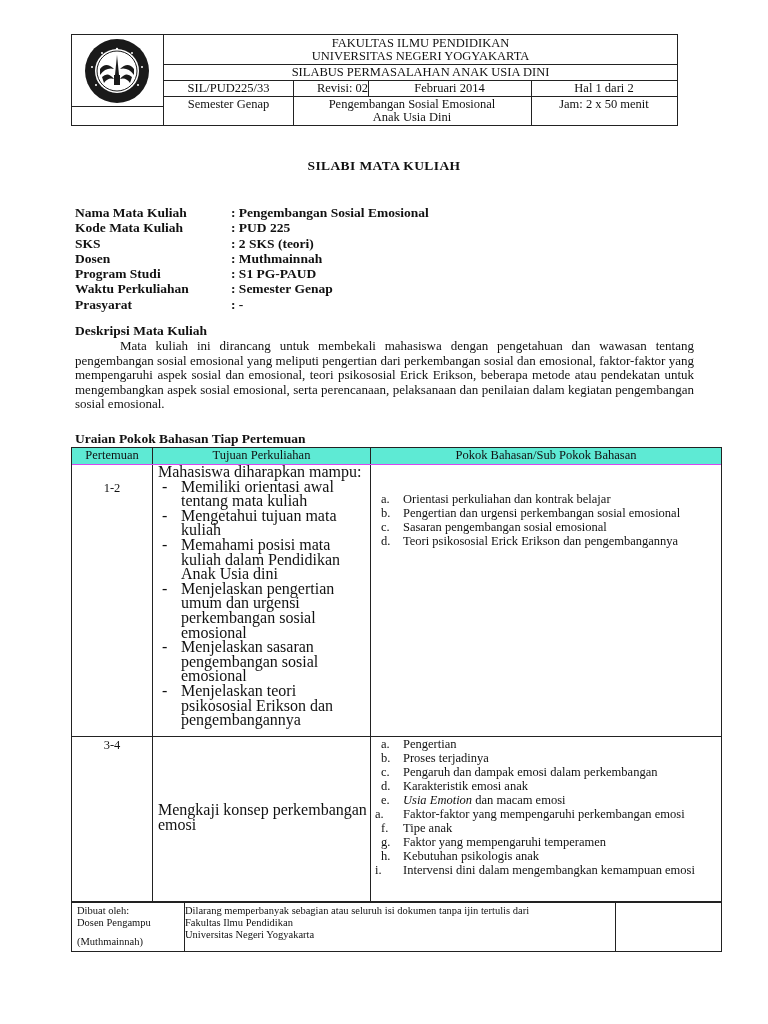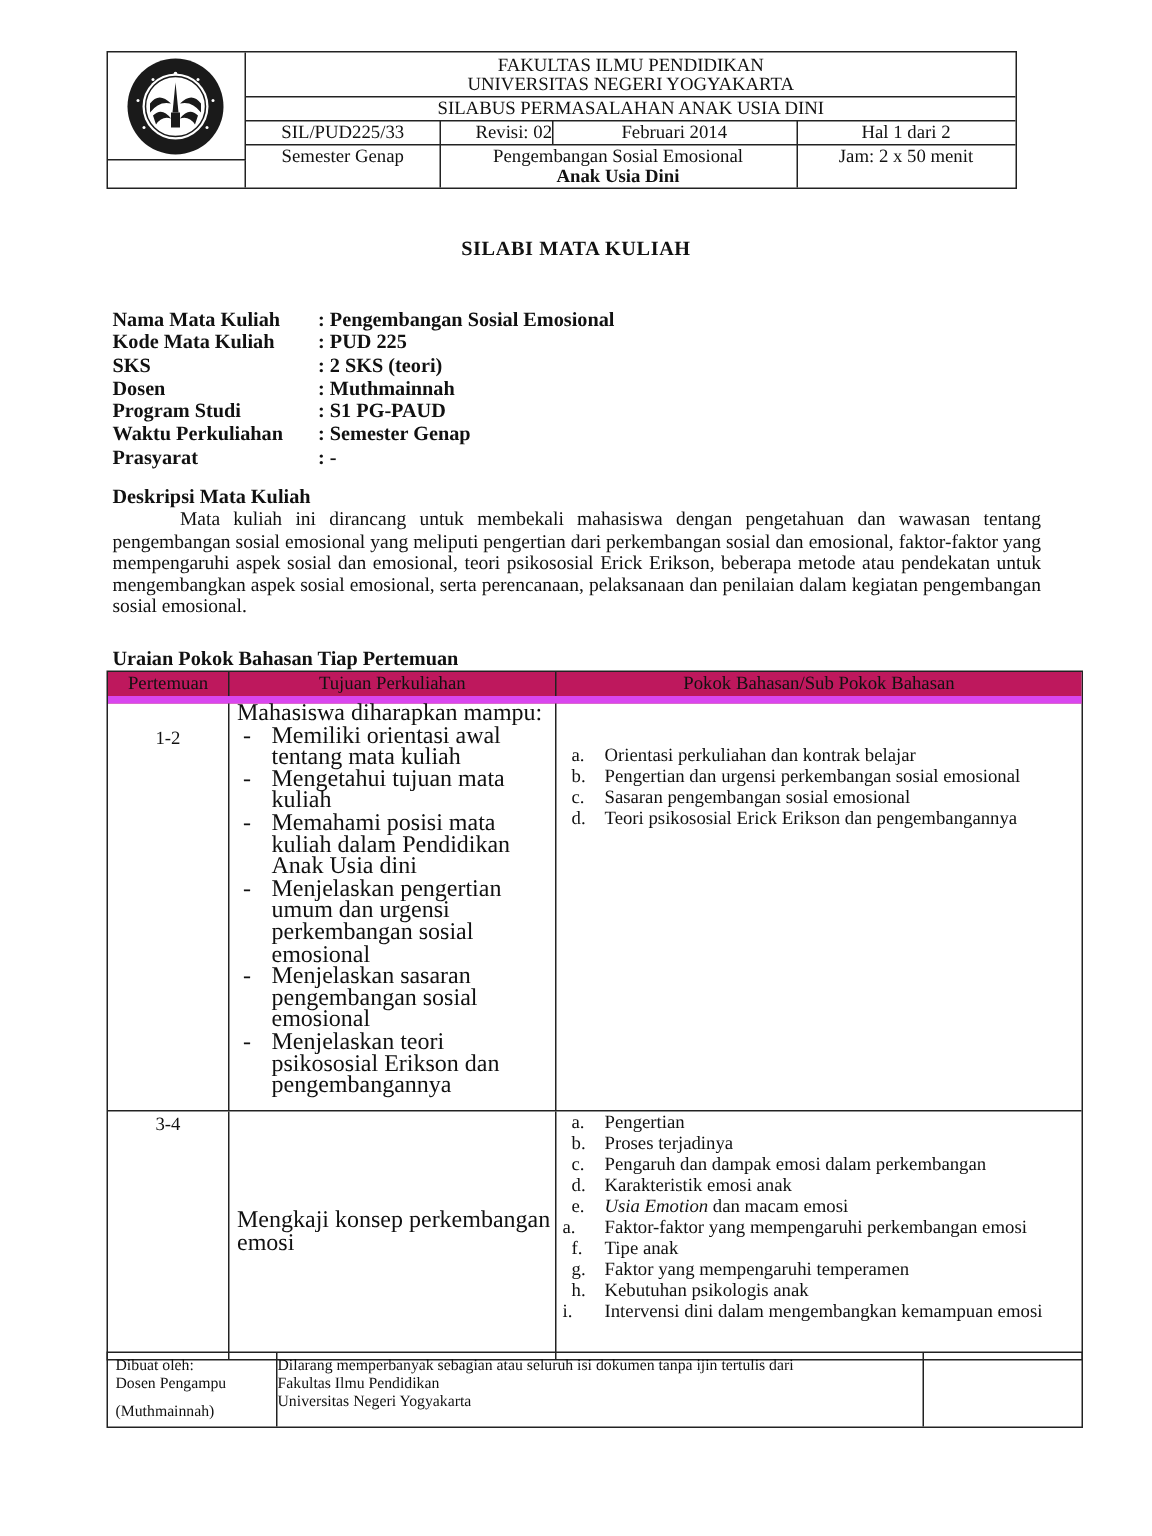--- a/index.html
+++ b/index.html
@@ -15,33 +15,33 @@
          border-right:1px solid #222; box-sizing:border-box; }
   .hdr .cell { position:absolute; box-sizing:border-box; font-size:12.5px; line-height:13px;
          text-align:center; }
   .hline { position:absolute; height:0; border-top:1px solid #222; }
   .vline { position:absolute; width:0; border-left:1px solid #222; }
 
   
   .doc-title { position:absolute; left:0; width:768px; top:158px; text-align:center;
          font-weight:bold; font-size:13.5px; letter-spacing:0.4px; }
   .meta { position:absolute; left:75px; top:205px; font-weight:bold; font-size:13.5px; line-height:15.3px; }
-  .meta .row { display:flex; }
+  .meta .row { display:flex;gap:19px; }
   .meta .lbl { width:137px; white-space:nowrap; }
   .meta .val { white-space:nowrap; }
 
   .sec-title { position:absolute; left:75px; font-weight:bold; font-size:13.5px; }
   .desc { position:absolute; left:75px; top:339px; width:619px; font-size:13px; line-height:14.6px;
           text-align:justify; }
   .desc p { margin:0; text-indent:45px; }
 
   
   .tbl { position:absolute; left:71px; top:447px; width:651px; border:1.2px solid #222;
          box-sizing:border-box; }
-  .tbl .head { position:relative; height:16px; background:#be185d; border-bottom:5px solid #d946ef;
+  .tbl .head { position:relative; height:16px; background:#5eead4; border-bottom:1px solid #d946ef;
          font-size:12.5px; line-height:15px; }
   .tbl .head div { position:absolute; top:0; height:16px; text-align:center; box-sizing:border-box; }
   .c1 { left:0; width:81px; }
   .c2 { left:81px; width:218px; }
   .c3 { left:299px; width:350px; }
   .tbl .row { position:relative; box-sizing:border-box; }
   .tbl .row > .cl { position:absolute; top:0; bottom:0; box-sizing:border-box; }
   .tbl .row > .cl.c1, .tbl .head .c1 { border-right:1px solid #222; }
   .tbl .row > .cl.c2, .tbl .head .c2 { border-right:1px solid #222; }
   .meet { text-align:center; font-size:12.5px; }
@@ -105,21 +105,21 @@
   <div class="vline" style="left:221px;top:45px;height:45px;"></div>
   <div class="cell" style="left:221px;top:47px;width:75px;margin-left:12px;">Revisi: 02</div>
   <div class="vline" style="left:296px;top:45px;height:16px;"></div>
   <div class="cell" style="left:296px;top:47px;width:163px;">Februari 2014</div>
   <div class="vline" style="left:459px;top:45px;height:45px;"></div>
   <div class="cell" style="left:459px;top:47px;width:146px;">Hal 1 dari 2</div>
   <div class="hline" style="left:92px;top:61px;width:513px;"></div>
 
   <div class="cell" style="left:92px;top:63px;width:129px;">Semester Genap</div>
   <div class="cell" style="left:221px;top:63px;width:238px;">Pengembangan Sosial Emosional</div>
-  <div class="cell" style="left:221px;top:76px;width:238px;font-weight:bold;">Anak Usia Dini</div>
+  <div class="cell" style="left:221px;top:76px;width:238px;">Anak Usia Dini</div>
   <div class="cell" style="left:459px;top:63px;width:146px;">Jam: 2 x 50 menit</div>
 </div>
 
 <div class="doc-title">SILABI MATA KULIAH</div>
 
 <div class="meta">
   <div class="row">
       <span class="lbl">Nama Mata Kuliah</span>
       <span class="val">: Pengembangan Sosial Emosional</span>
     </div>

